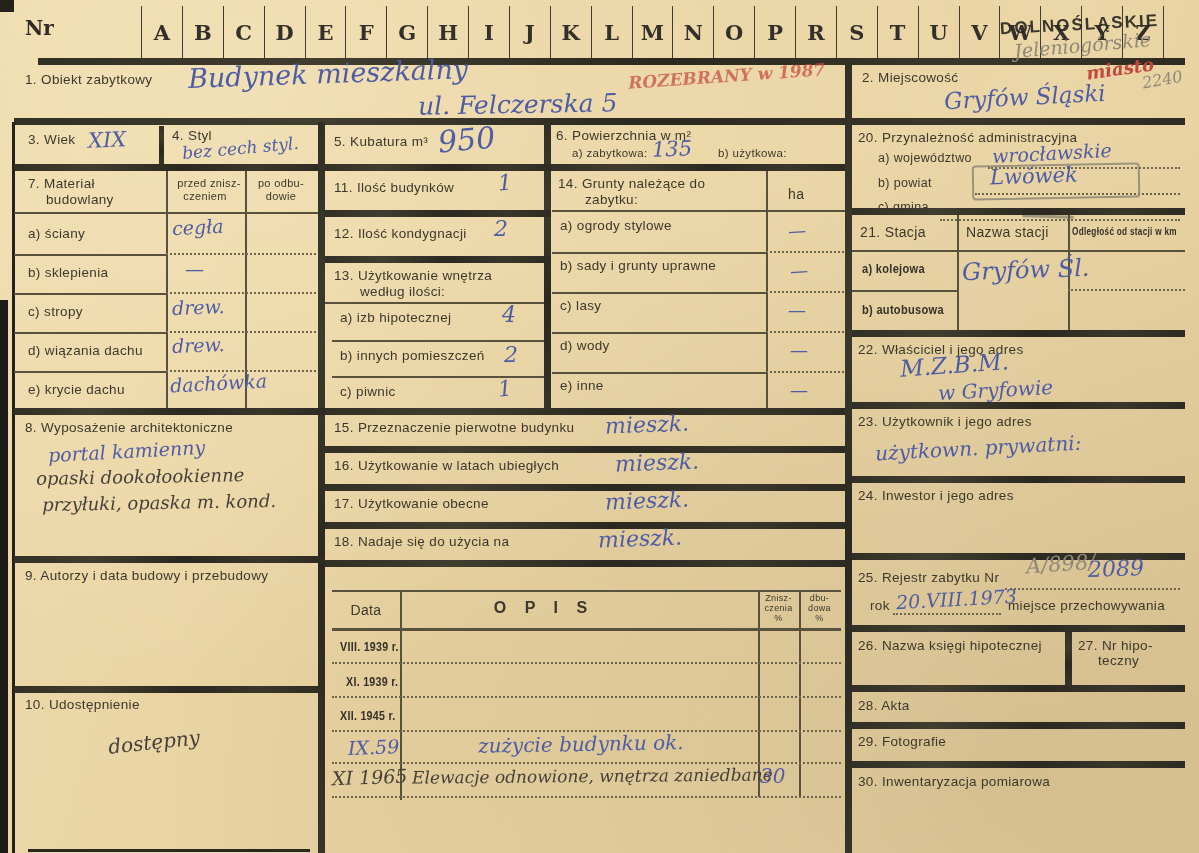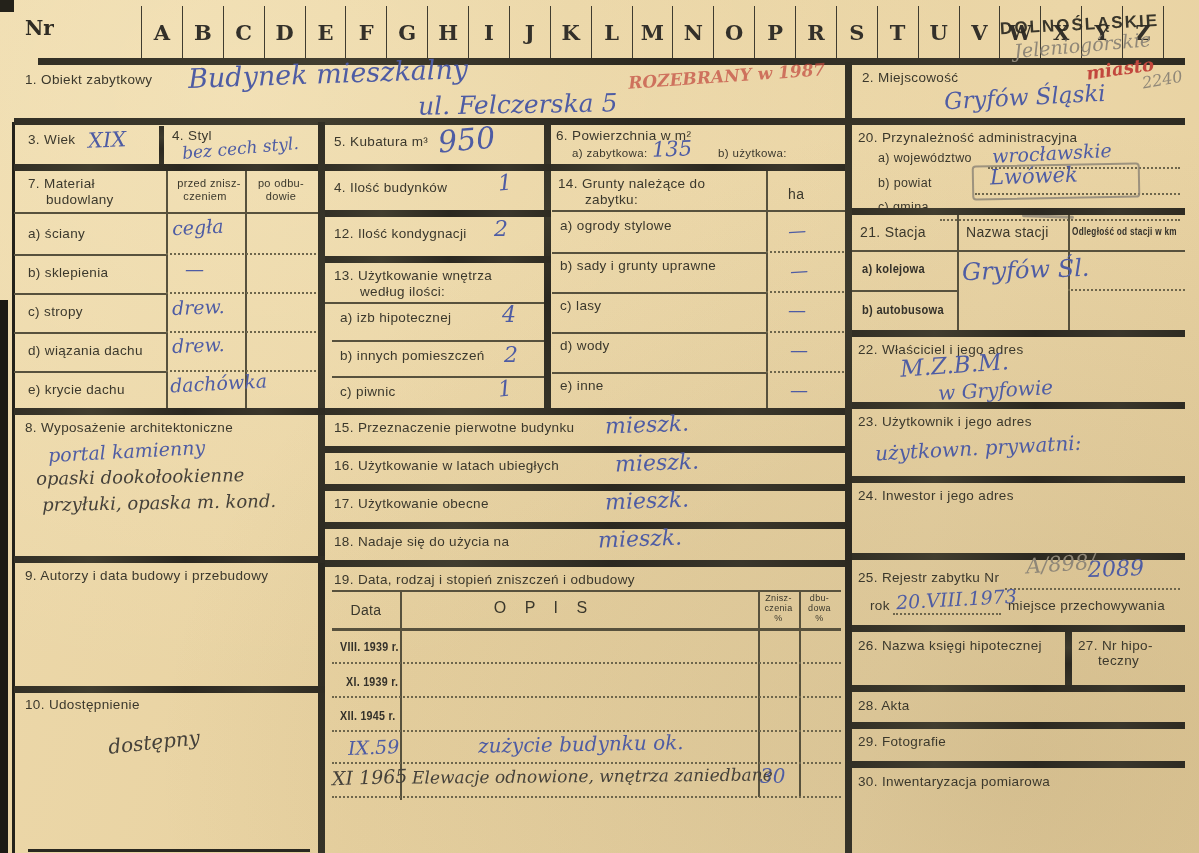--- a/index.html
+++ b/index.html
@@ -138,21 +138,21 @@
   <div class="lb" style="left:25px;top:568px;">9. Autorzy i data budowy i przebudowy</div>
   <i class="bh" style="left:14px;top:686px;width:311px;"></i>
 
   <div class="lb" style="left:25px;top:697px;">10. Udostępnienie</div>
   <div class="hw ink" style="left:108px;top:730px;font-size:20px;transform:rotate(-6deg);">dostępny</div>
 
   <div class="lb" style="left:334px;top:134px;">5. Kubatura m³</div>
   <div class="hw" style="left:438px;top:122px;font-size:30px;transform:rotate(-5deg);">950</div>
   <i class="bh" style="left:325px;top:164px;width:226px;"></i>
 
-  <div class="lb" style="left:334px;top:180px;">4. Ilość budynków</div>
+  <div class="lb" style="left:334px;top:180px;">11. Ilość budynków</div>
   <div class="hw" style="left:498px;top:170px;font-size:22px;transform:rotate(-4deg);">1</div>
   <i class="bh" style="left:325px;top:210px;width:226px;"></i>
   <div class="lb" style="left:334px;top:226px;">12. Ilość kondygnacji</div>
   <div class="hw" style="left:494px;top:216px;font-size:22px;">2</div>
   <i class="bh" style="left:325px;top:256px;width:226px;"></i>
 
   <div class="lb" style="left:334px;top:268px;">13. Użytkowanie wnętrza</div>
   <div class="lb" style="left:360px;top:284px;">według ilości:</div>
   <i class="th" style="left:325px;top:302px;width:219px;"></i>
   <div class="lb" style="left:340px;top:310px;">a) izb hipotecznej</div>
@@ -201,24 +201,23 @@
   <div class="lb" style="left:334px;top:458px;">16. Użytkowanie w latach ubiegłych</div>
   <div class="hw" style="left:615px;top:450px;font-size:22px;transform:rotate(-2deg);">mieszk.</div>
   <i class="bh" style="left:325px;top:484px;width:520px;"></i>
   <div class="lb" style="left:334px;top:496px;">17. Użytkowanie obecne</div>
   <div class="hw" style="left:605px;top:488px;font-size:22px;transform:rotate(-2deg);">mieszk.</div>
   <i class="bh" style="left:325px;top:522px;width:520px;"></i>
   <div class="lb" style="left:334px;top:534px;">18. Nadaje się do użycia na</div>
   <div class="hw" style="left:598px;top:526px;font-size:22px;transform:rotate(-2deg);">mieszk.</div>
   <i class="bh" style="left:325px;top:560px;width:520px;"></i>
 
-  <div class="lb" style="left:334px;top:572px;">19. Data, rodzaj i stopień zniszczeń i odbudowy</div>
   <i class="th" style="left:332px;top:590px;width:509px;"></i>
   <div class="lb ctr" style="left:332px;top:602px;width:68px;font-size:14px;">Data</div>
-  <div class="lb ctr" style="left:400px;top:599px;width:288px;font-size:16px;letter-spacing:7px;">O P I S</div>
+  <div class="lb ctr" style="left:400px;top:599px;width:288px;font-size:16px;letter-spacing:7px;font-weight:bold;">O P I S</div>
   <div class="lb ctr" style="left:758px;top:593px;width:41px;font-size:9px;">Znisz-</div>
   <div class="lb ctr" style="left:758px;top:603px;width:41px;font-size:9px;">czenia</div>
   <div class="lb ctr" style="left:758px;top:613px;width:41px;font-size:9px;">%</div>
   <div class="lb ctr" style="left:799px;top:593px;width:41px;font-size:9px;">dbu-</div>
   <div class="lb ctr" style="left:799px;top:603px;width:41px;font-size:9px;">dowa</div>
   <div class="lb ctr" style="left:799px;top:613px;width:41px;font-size:9px;">%</div>
   <i class="tv" style="left:400px;top:590px;height:210px;"></i>
   <i class="tv" style="left:758px;top:590px;height:207px;"></i>
   <i class="tv" style="left:799px;top:590px;height:207px;"></i>
   <i class="th" style="left:332px;top:628px;width:509px;height:3px;"></i>

